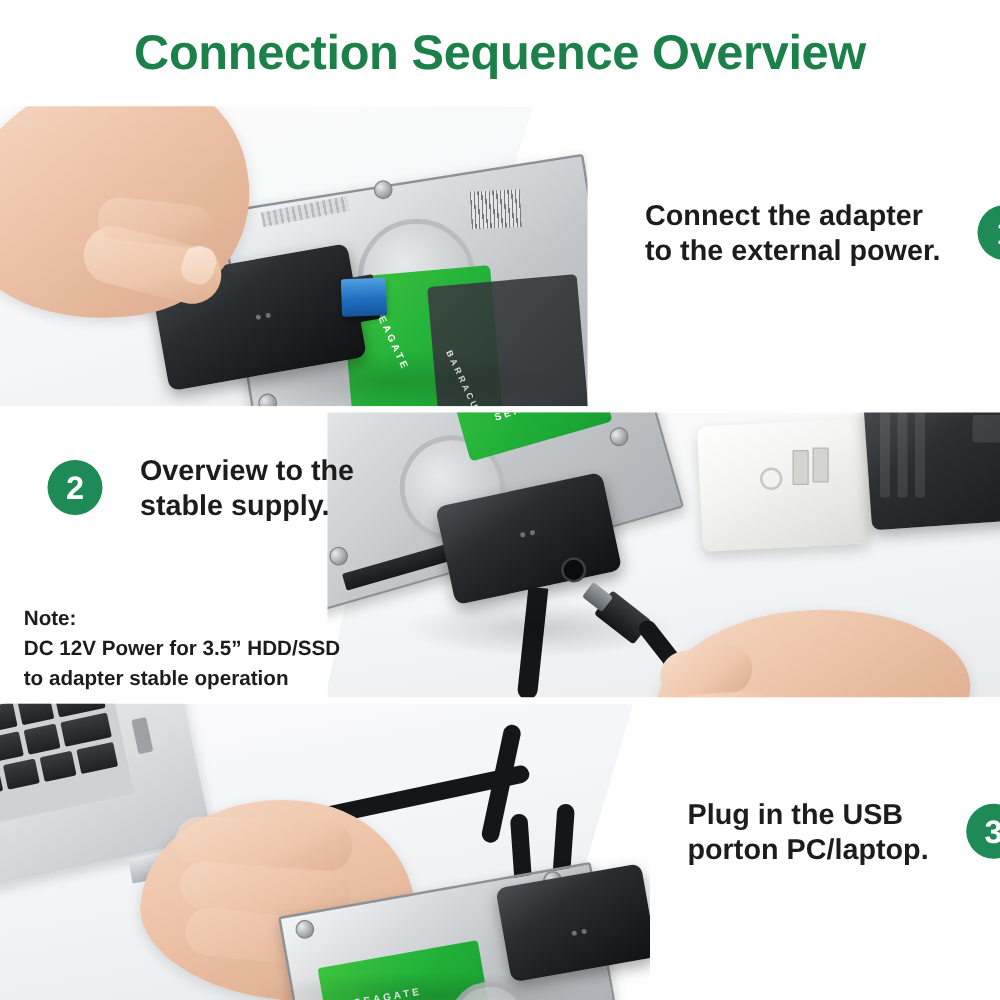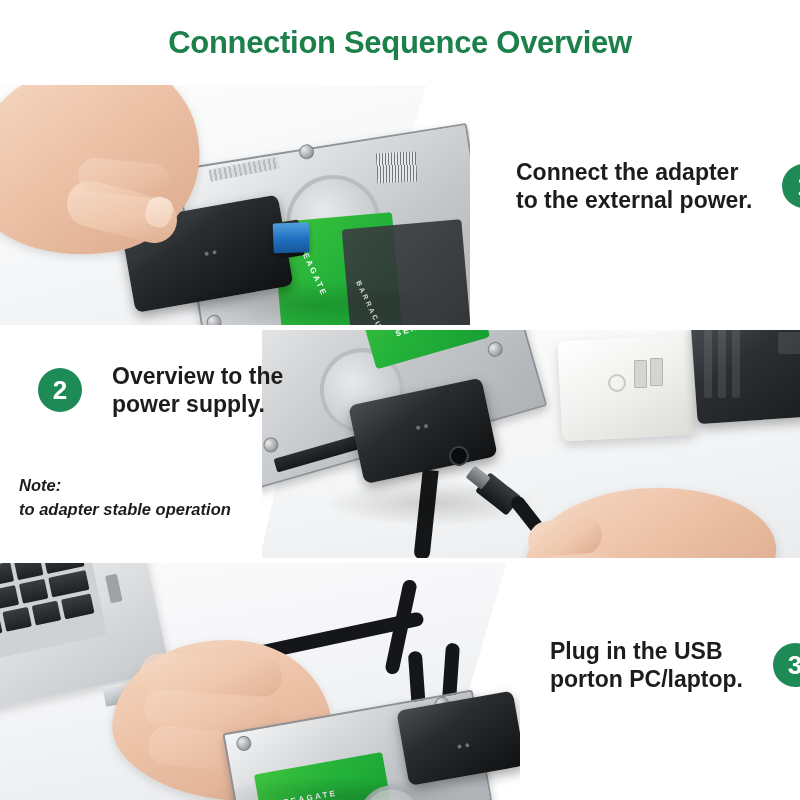--- a/index.html
+++ b/index.html
@@ -23,21 +23,21 @@
   .title-bar {
     position: absolute;
     left: 0; top: 0;
     width: 800px; height: 85px;
     background: #ffffff;
     display: flex;
     align-items: center;
     justify-content: center;
   }
   .title-text {
-    font-size: 31px;
+    font-size: 39px;
     font-weight: bold;
     color: #1b8049;
     letter-spacing: -0.3px;
     white-space: nowrap;
   }
 
   
   .panel {
     position: absolute;
     left: 0;
@@ -405,26 +405,27 @@
         <div class="finger" style="left:44px; top:76px; width:82px; height:38px; transform:rotate(-4deg); opacity:0.75;"></div>
       </div>
 
       <div class="shadow-soft" style="left:60px; top:150px; width:220px; height:46px;"></div>
     </div>
 
     <div class="step-text" style="left:38px; top:32px;">
       <div class="badge">2</div>
       <div class="step-lines">
         <span>Overview to the</span>
-        <span class="l2">power supply.</span>
-      </div>
-    </div>
-
-    <div class="note-block" style="left:19px; top:144px;font-style:italic;">
+        <span class="l2">stable supply.</span>
+      </div>
+    </div>
+
+    <div class="note-block" style="left:19px; top:154px;">
       <span>Note:</span>
+      <span>DC 12V Power for 3.5”   HDD/SSD</span>
       <span>to adapter stable operation</span>
     </div>
   </div>
 
   <div class="divider" style="top:558px; height:5px;"></div>
 
   <div class="panel" id="panel3">
 
     <div class="scene" style="left:0; width:520px;">
       <div class="desk" style="left:0; top:0; width:520px; height:237px;

